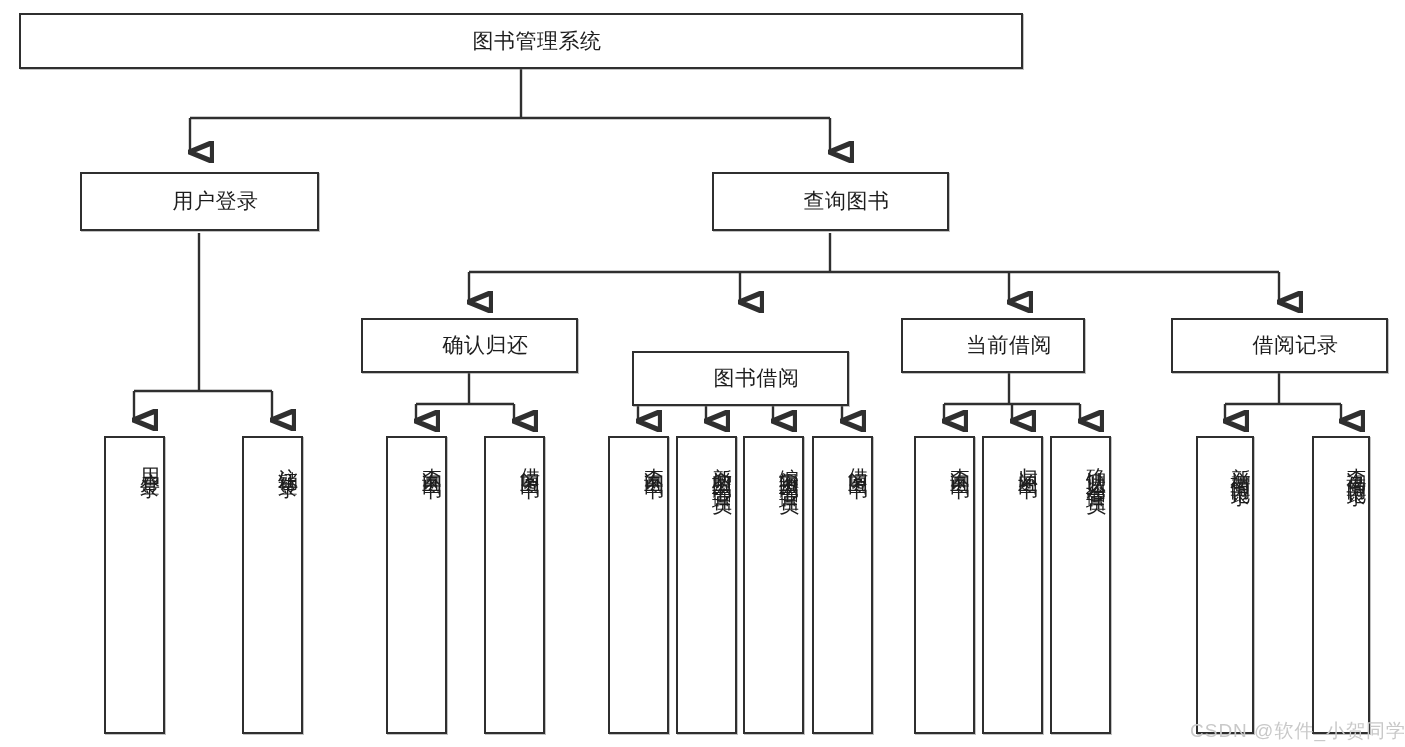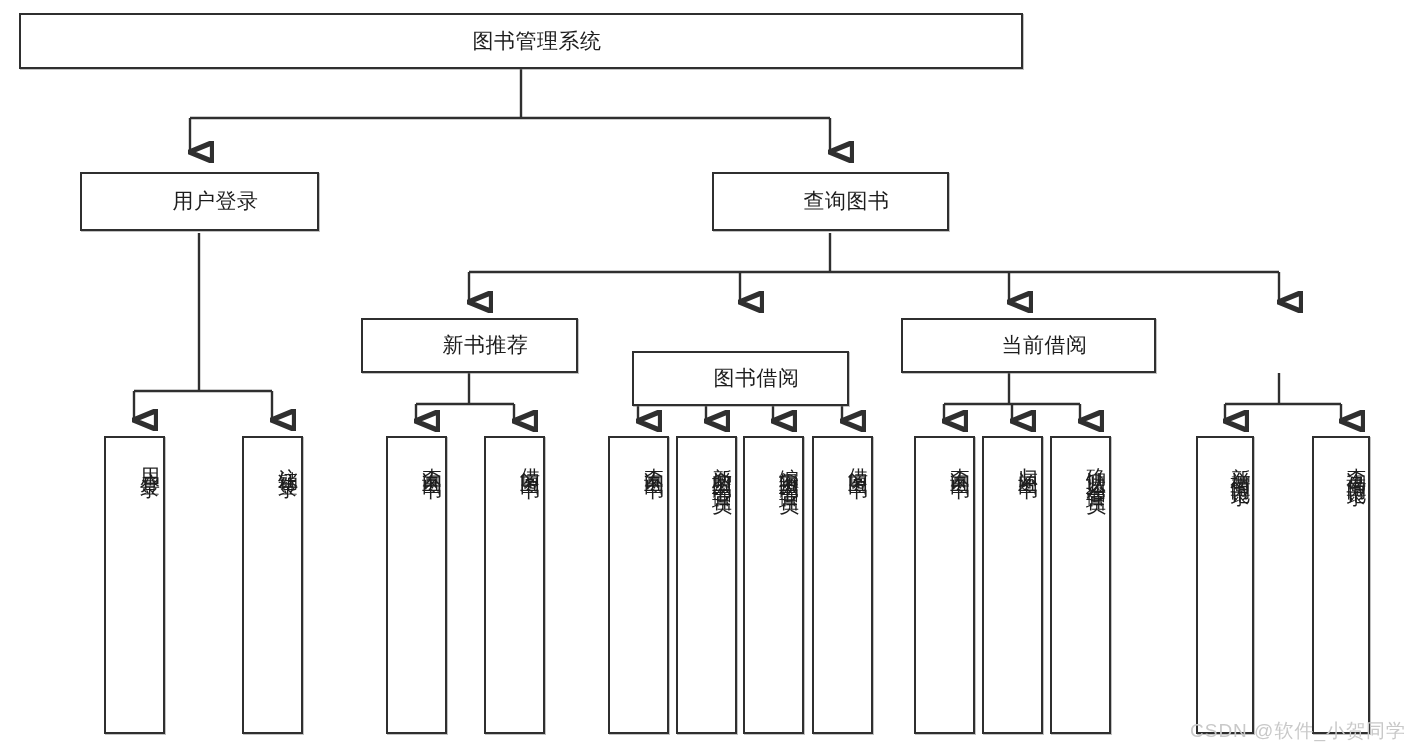--- a/index.html
+++ b/index.html
@@ -107,27 +107,30 @@
   </div>
 
   <div class="node-box" style="left:80px;top:172px;width:239px;height:59px;">
     <span class="node-label">用户登录</span>
   </div>
   <div class="node-box" style="left:712px;top:172px;width:237px;height:59px;">
     <span class="node-label">查询图书</span>
   </div>
 
   <div class="node-box" style="left:361px;top:318px;width:217px;height:55px;">
-    <span class="node-label">新书推荐</span>
+    <span class="node-label">确认归还</span>
   </div>
   <div class="node-box" style="left:632px;top:318px;width:217px;height:55px;margin-top:33px;">
     <span class="node-label">图书借阅</span>
   </div>
-  <div class="node-box" style="left:901px;top:318px;width:255px;height:55px;">
+  <div class="node-box" style="left:901px;top:318px;width:184px;height:55px;">
     <span class="node-label">当前借阅</span>
+  </div>
+  <div class="node-box" style="left:1171px;top:318px;width:217px;height:55px;">
+    <span class="node-label">借阅记录</span>
   </div>
 
   <div class="node-box vertical" style="left:104px;top:436px;width:61px;height:298px;">
     <span class="node-label">用户登录</span>
   </div>
   <div class="node-box vertical" style="left:242px;top:436px;width:61px;height:298px;">
     <span class="node-label">注销登录</span>
   </div>
 
   <div class="node-box vertical" style="left:386px;top:436px;width:61px;height:298px;">

